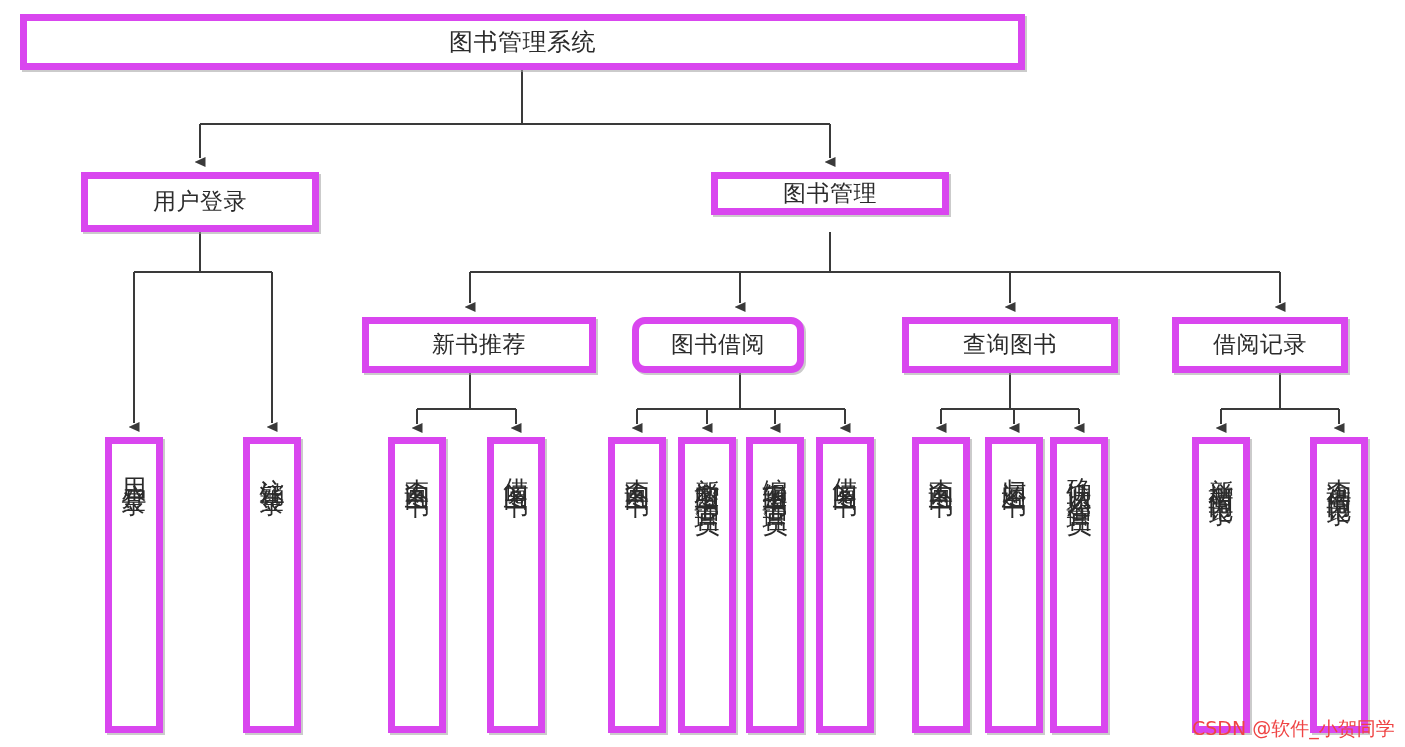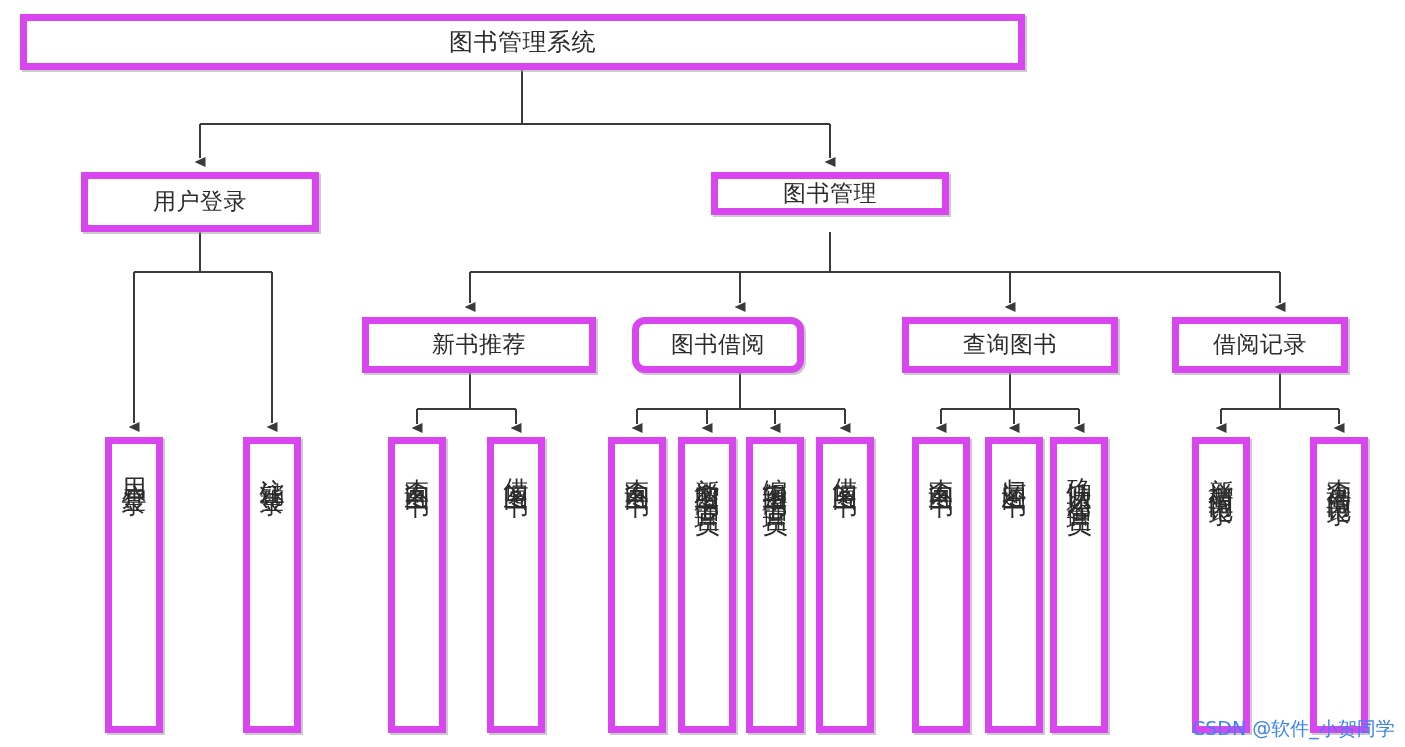--- a/index.html
+++ b/index.html
@@ -59,21 +59,21 @@
     writing-mode: vertical-rl;
     text-orientation: upright;
     font-size: 25px;
     line-height: 1;
     letter-spacing: 5px;
     white-space: nowrap;
   }
   .watermark {
     position: absolute;
     font-size: 19px;
-    color: #3b82f6;
+    color: #ef4444;
     white-space: nowrap;
     z-index: 5;
     font-family: "DejaVu Sans", "Liberation Sans", sans-serif;
   }
 </style>
 </head>
 <body>
 
 <div id="canvas">
 

